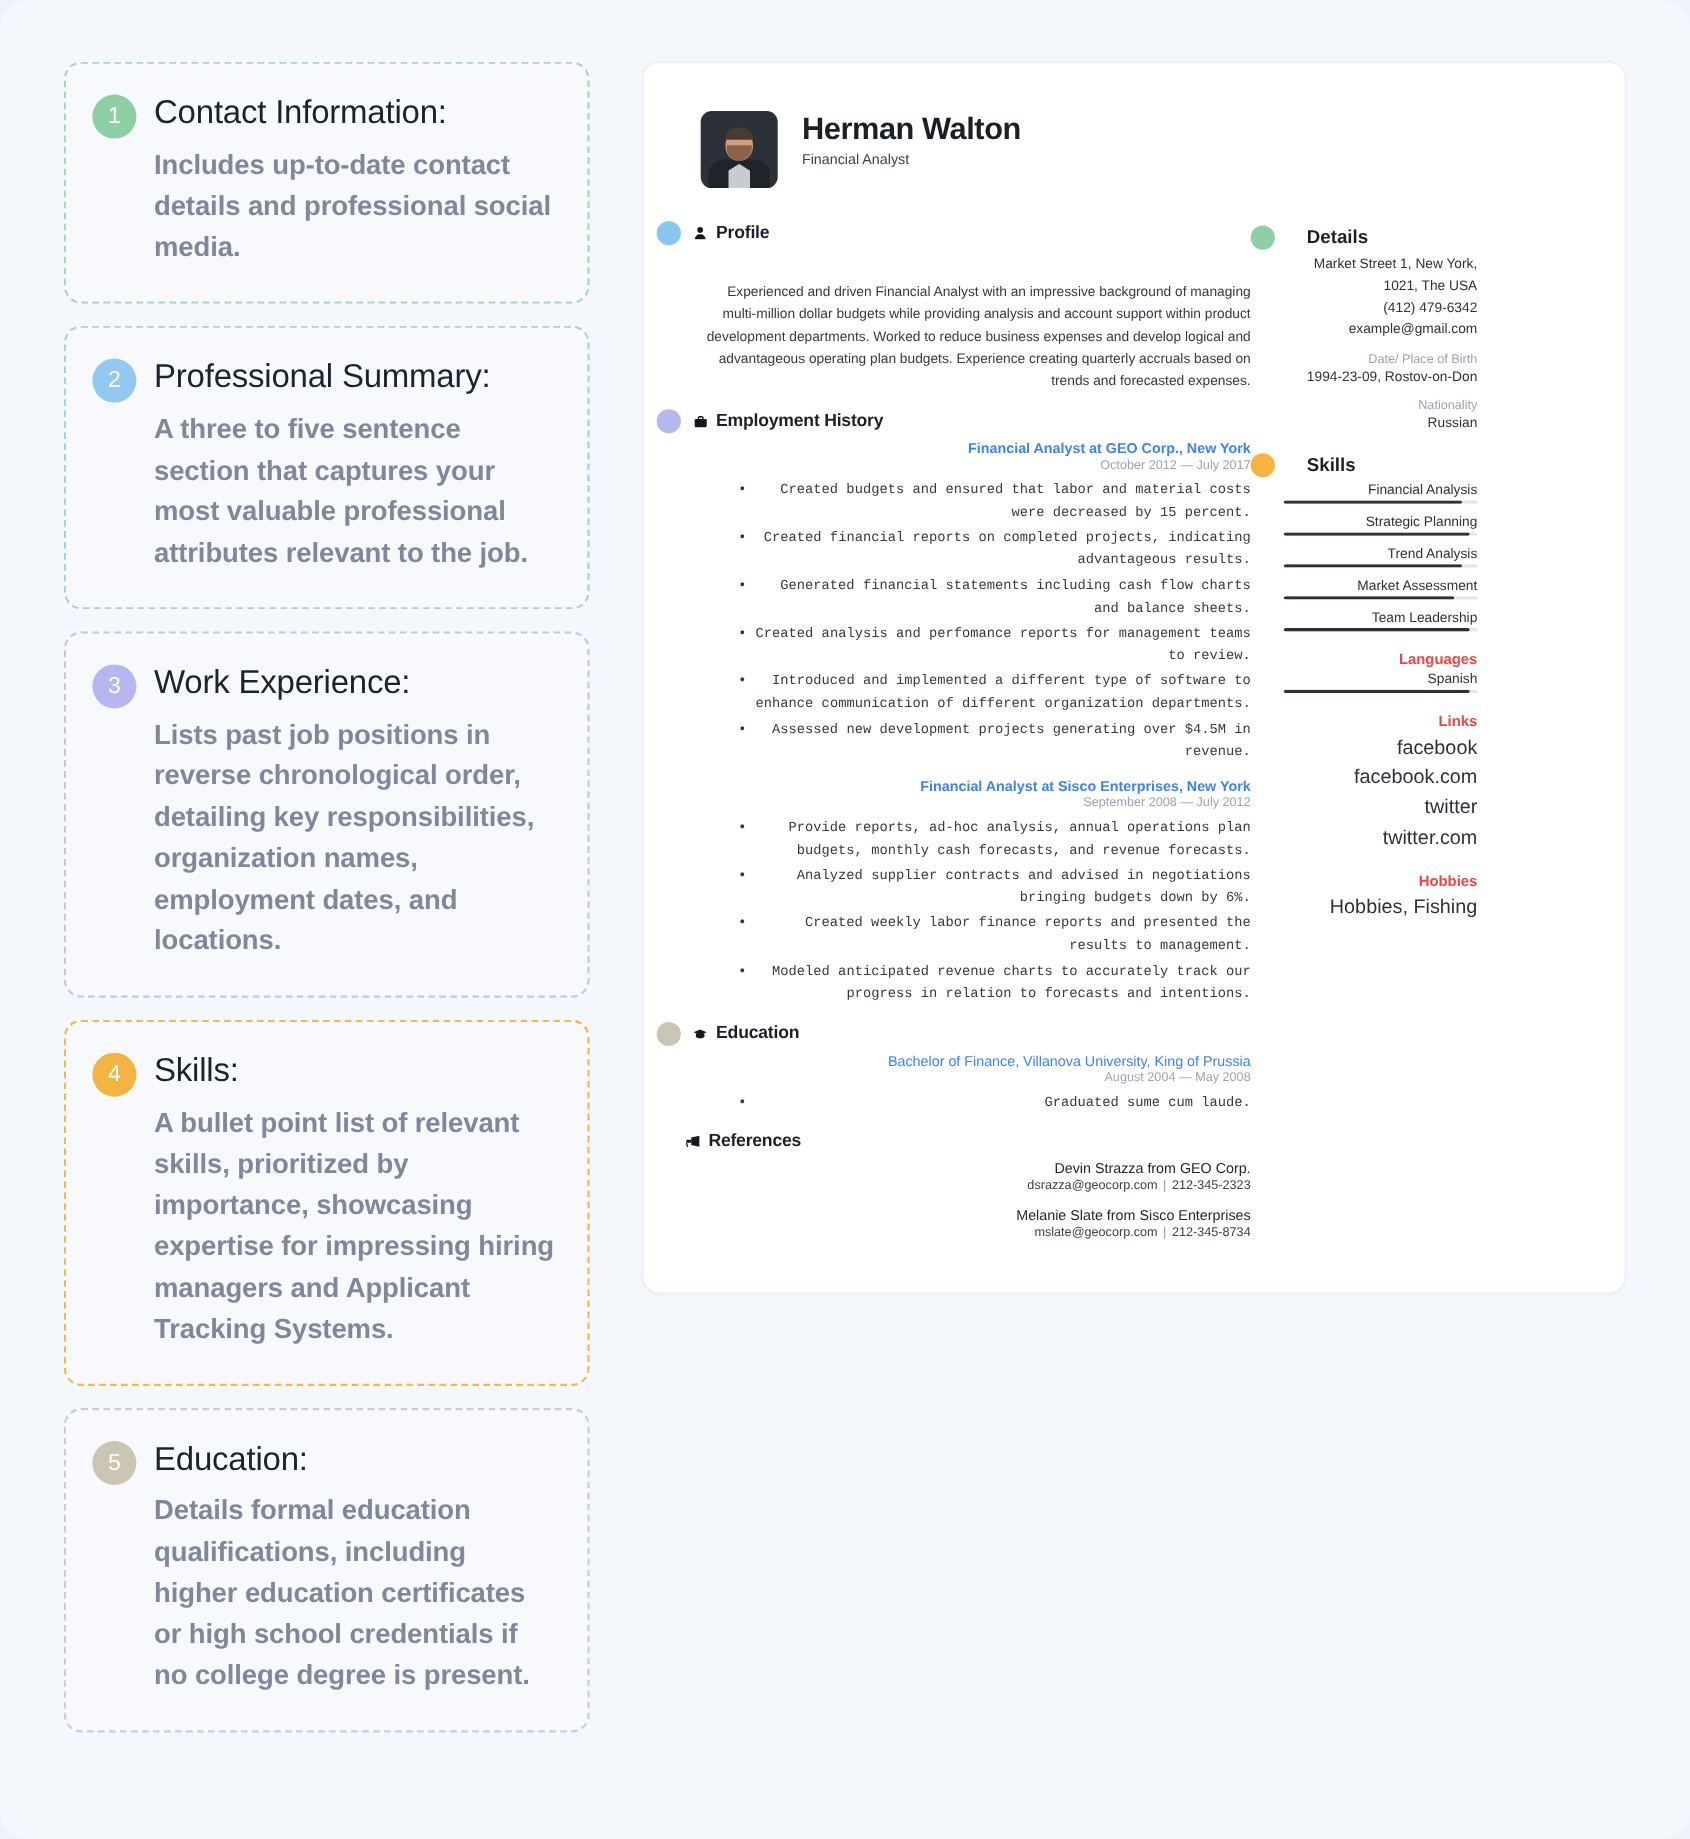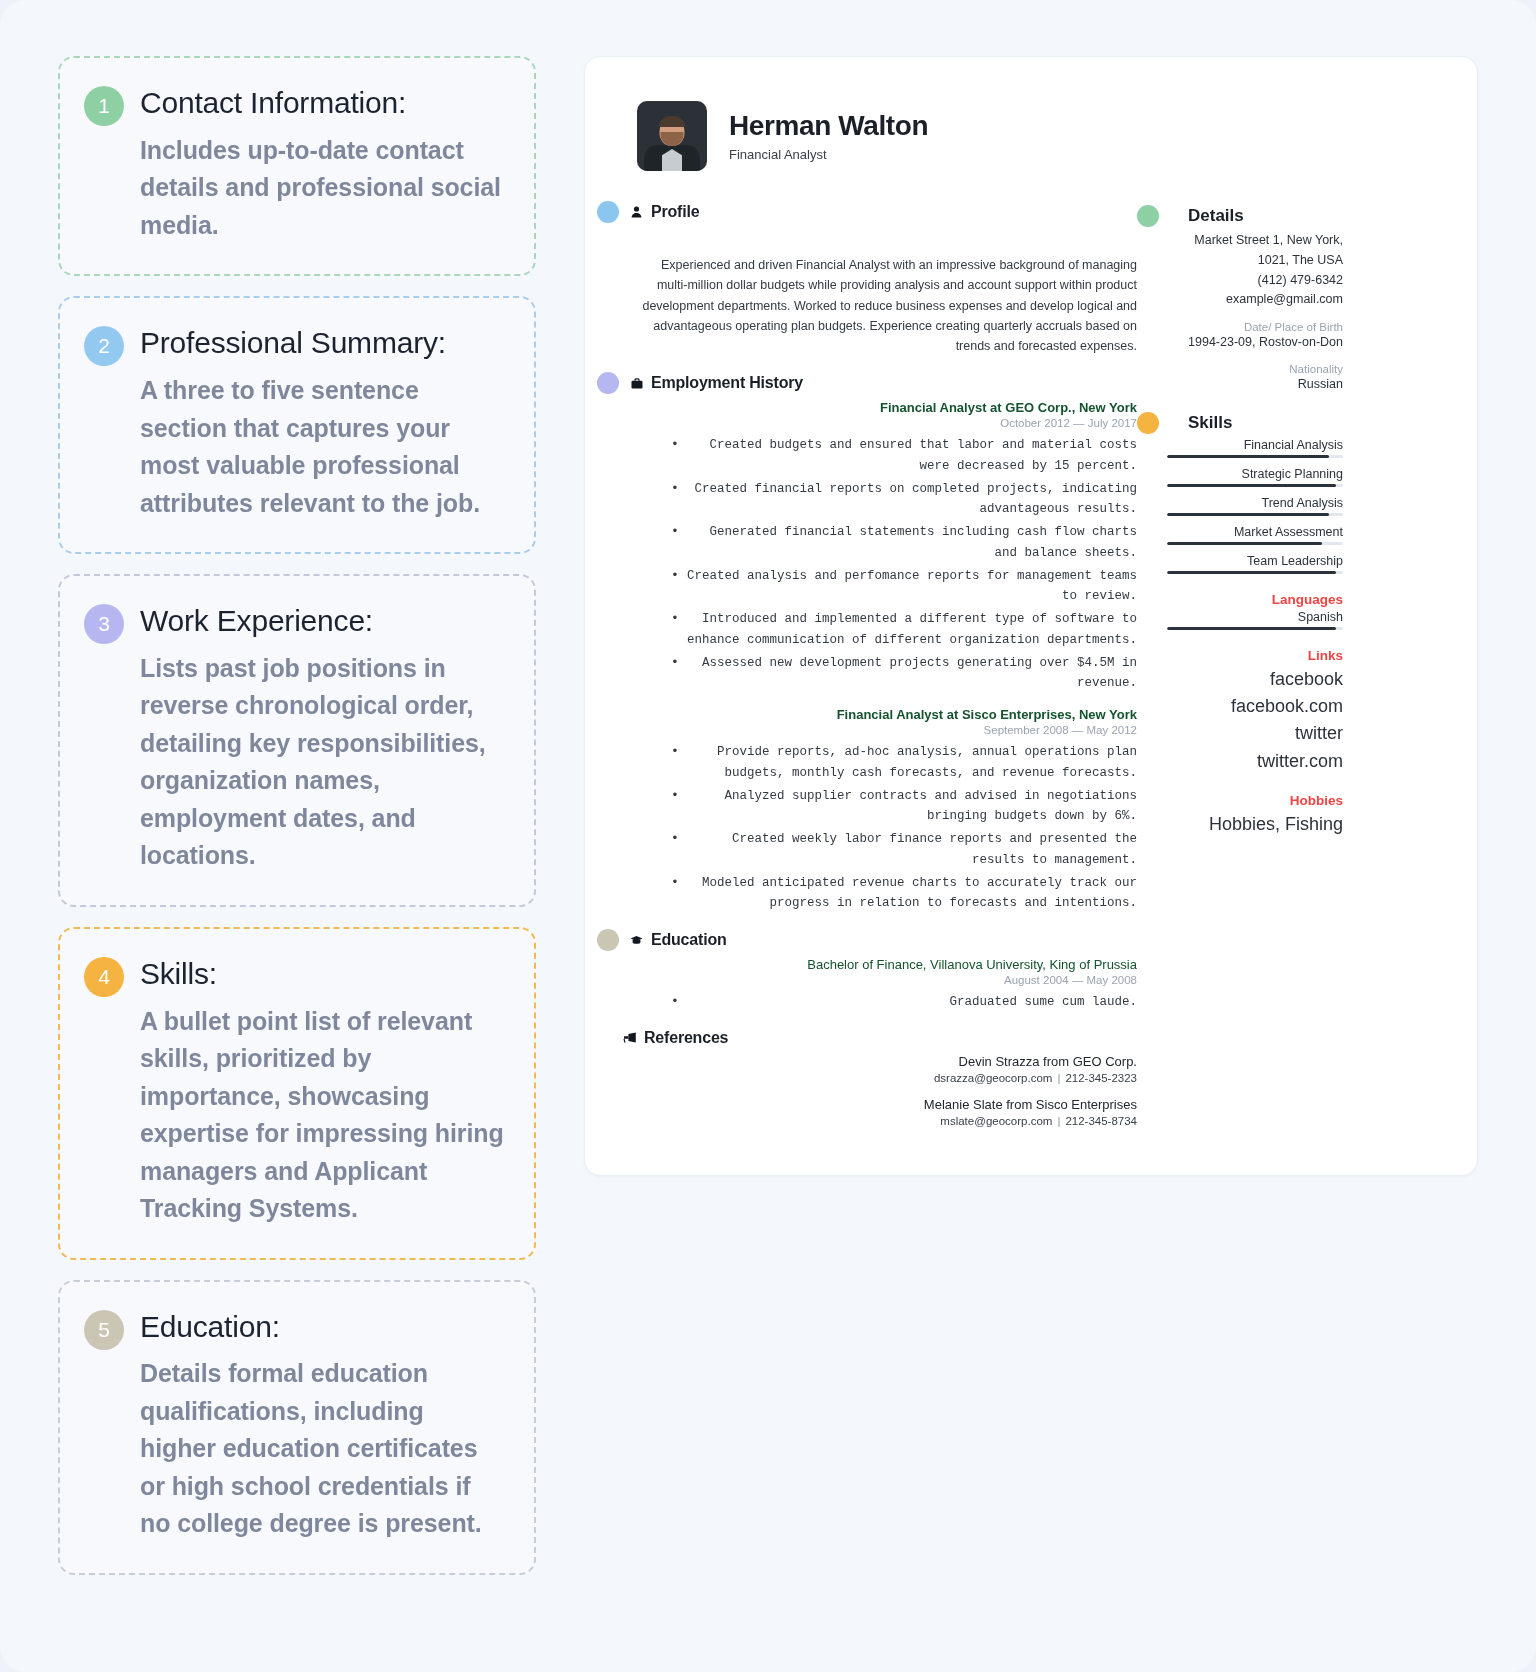--- a/index.html
+++ b/index.html
@@ -85,21 +85,20 @@
     box-shadow: 0 1px 3px rgba(30,40,70,0.04);
     padding: 44px 52px 40px 52px;
     height: 1120px;
     overflow: hidden;
     font-family: "Liberation Sans", sans-serif;
     color: #22272f;
   }
 
   .r-header {
     display: flex;
-    align-items: center;
     gap: 22px;
     margin-bottom: 30px;
   }
 
   .avatar {
     width: 70px;
     height: 70px;
     border-radius: 10px;
     overflow: hidden;
     flex: 0 0 70px;
@@ -214,21 +213,21 @@
   .body-text {
     font-size: 12.5px;
     line-height: 1.62;
     color: #333a44;
     margin-top: 32px;
   }
 
   .job-title {
     font-size: 13px;
     font-weight: 700;
-    color: #14532d;
+    color: #3b82f6;
     margin-top: 0;
     padding-left: 27px;
   }
   .job-date {
     font-size: 11.5px;
     color: #9aa3b2;
     margin-top: 2px;
     margin-bottom: 6px;
   }
 
@@ -418,21 +417,21 @@
               <li>Created financial reports on completed projects, indicating advantageous results.</li>
               <li>Generated financial statements including cash flow charts and balance sheets.</li>
               <li>Created analysis and perfomance reports for management teams to review.</li>
               <li>Introduced and implemented a different type of software to enhance communication of different organization departments.</li>
               <li>Assessed new development projects generating over $4.5M in revenue.</li>
             </ul>
           </div>
 
           <div class="job-block">
             <div class="job-title">Financial Analyst at Sisco Enterprises, New York</div>
-            <div class="job-date">September 2008 — May 2012</div>
+            <div class="job-date">September 2008 — July 2012</div>
             <ul class="bullets">
               <li>Provide reports, ad-hoc analysis, annual operations plan budgets, monthly cash forecasts, and revenue forecasts.</li>
               <li>Analyzed supplier contracts and advised in negotiations bringing budgets down by 6%.</li>
               <li>Created weekly labor finance reports and presented the results to management.</li>
               <li>Modeled anticipated revenue charts to accurately track our progress in relation to forecasts and intentions.</li>
             </ul>
           </div>
         </div>
 
         <div class="sec">

